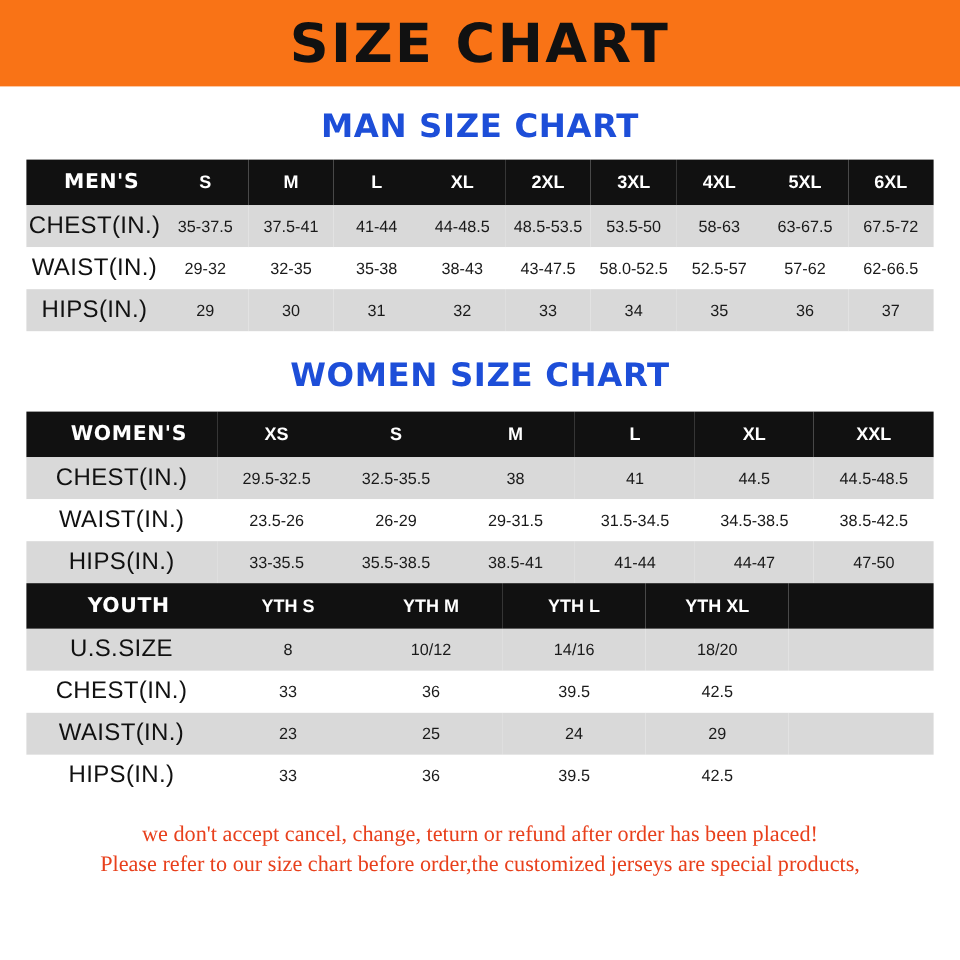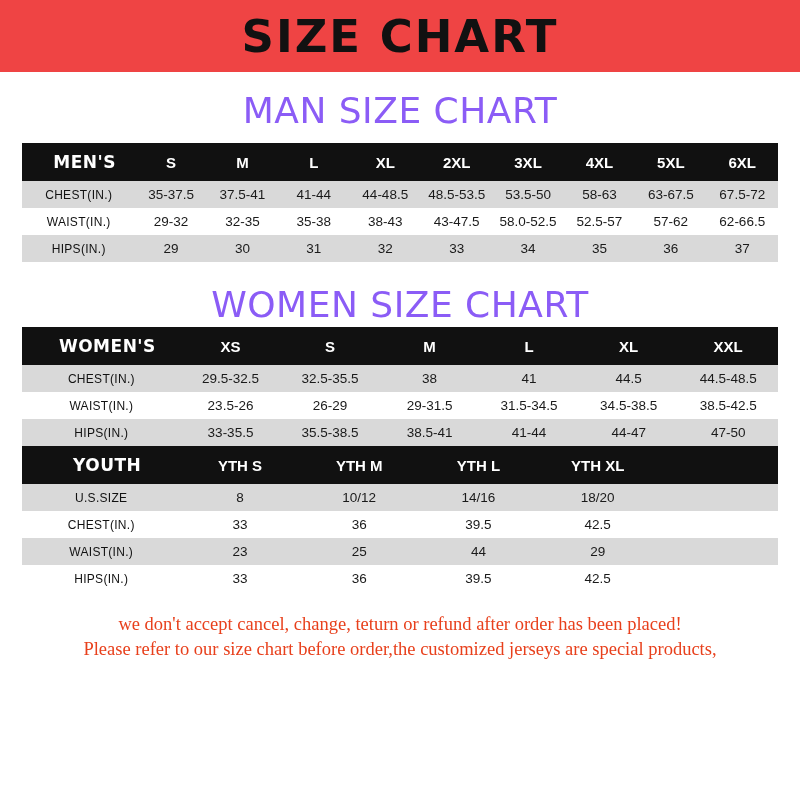--- a/index.html
+++ b/index.html
@@ -14,46 +14,46 @@
   .page {
     width: 800px;
     height: 800px;
     position: relative;
     background: #ffffff;
     overflow: hidden;
   }
   
   .banner {
     height: 72px;
-    background: #ef4444;
+    background: #f97316;
     display: flex;
     align-items: center;
     justify-content: center;
   }
   .banner-title {
     font-family: "DejaVu Sans", sans-serif;
     font-weight: bold;
     font-size: 45px;
     letter-spacing: 2px;
     color: #111111;
     line-height: 1;
   }
   .content {
     padding: 0 22px;
   }
   .section-title {
     text-align: center;
     font-family: "DejaVu Sans", sans-serif;
-    font-weight: normal;
-    font-size: 36px;
-    color: #8b5cf6;
+    font-weight: bold;
+    font-size: 27px;
+    color: #1d4ed8;
     letter-spacing: 0.5px;
   }
   .s1 { margin-top: 18px; margin-bottom: 12px; }
-  .s2 { margin-top: 22px; margin-bottom: 2px; }
+  .s2 { margin-top: 22px; margin-bottom: 14px; }
   .s3 { margin-top: 26px; margin-bottom: 14px; }
 
   table.chart {
     width: 100%;
     border-collapse: collapse;
     table-layout: fixed;
   }
   table.chart th, table.chart td {
     text-align: center;
     font-family: "Liberation Sans", sans-serif;
@@ -73,21 +73,21 @@
     font-size: 17px;
     letter-spacing: 0.5px;
   }
   table.chart tbody td {
     font-size: 13.5px;
     color: #1a1a1a;
     padding: 6px 2px;
   }
   table.chart tbody td.rowlabel {
     font-weight: normal;
-    font-size: 12px;
+    font-size: 20px;
     color: #111111;
     letter-spacing: 0.3px;
   }
   table.chart tbody tr.shade { background: #d9d9d9; }
   table.chart tbody tr.plain { background: #ffffff; }
 
   
   .men col.c0 { width: 15%; }
   
   .women col.c0 { width: 21%; }
@@ -272,21 +272,21 @@
           <td>33</td>
           <td>36</td>
           <td>39.5</td>
           <td>42.5</td>
           <td></td>
         </tr>
         <tr class="shade">
           <td class="rowlabel">WAIST(IN.)</td>
           <td>23</td>
           <td>25</td>
-          <td>44</td>
+          <td>24</td>
           <td>29</td>
           <td></td>
         </tr>
         <tr class="plain">
           <td class="rowlabel">HIPS(IN.)</td>
           <td>33</td>
           <td>36</td>
           <td>39.5</td>
           <td>42.5</td>
           <td></td>

